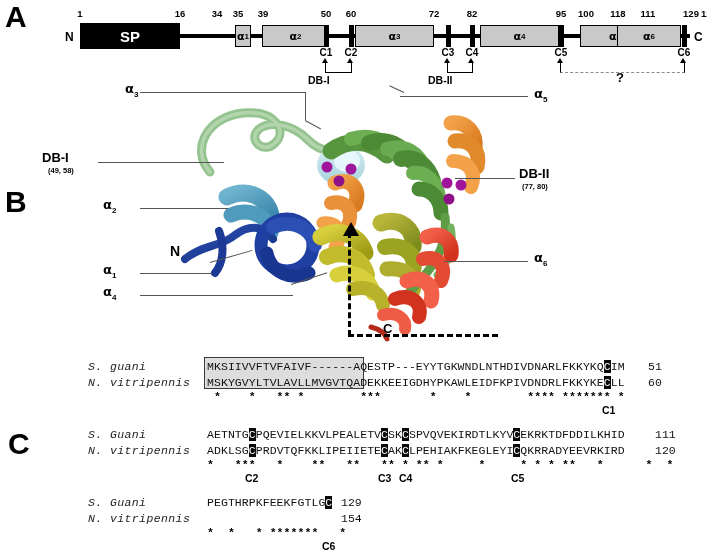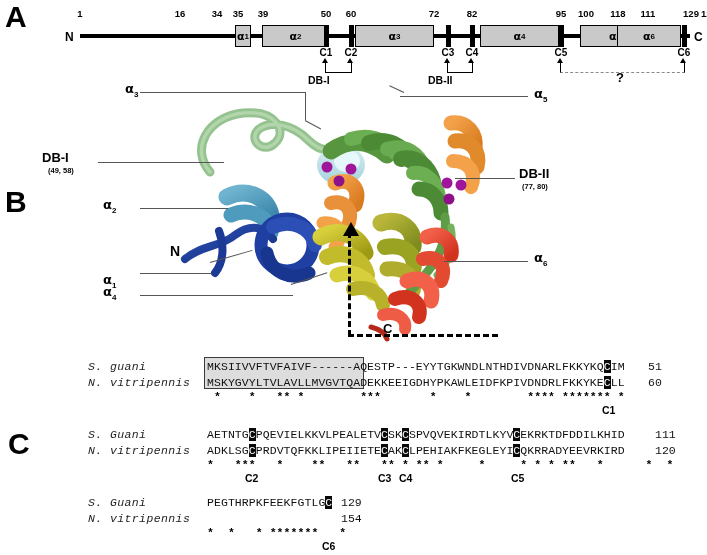--- a/index.html
+++ b/index.html
@@ -83,20 +83,23 @@
 <body>
 
 <div id="panel-a">
   <div class="panel-letter pl">A</div>
 
   <div class="term-letter" style="left:65px;top:30px;">N</div>
   <div class="term-letter" style="left:694px;top:30px;">C</div>
 
   <div class="axis-line" style="left:80px;width:610px;"></div>
 
+  <div class="helix-box sp" style="left:80px;width:100px;">
+    <span>SP</span>
+  </div>
 
   <div class="helix-box" style="left:235px;width:16px;">
     <span class="greek">α</span>
       <span class="sub">1</span>
   </div>
 
   <div class="helix-box" style="left:262px;width:67px;">
     <span class="greek">α</span>
       <span class="sub">2</span>
   </div>
@@ -306,21 +309,21 @@
   <div class="b-sublabel" style="left:522px;top:110px;">(77, 80)</div>
   <div class="lead" style="left:455px;top:106px;width:60px;"></div>
 
   <div class="b-label" style="left:103px;top:125px;">
     <span class="greek">α</span><span class="sub">2</span>
   </div>
   <div class="lead" style="left:140px;top:136px;width:88px;"></div>
 
   <div class="b-label" style="left:170px;top:171px;font-size:14px;">N</div>
 
-  <div class="b-label" style="left:103px;top:200px;">
+  <div class="b-label" style="left:103px;top:190px;">
     <span class="greek">α</span><span class="sub">1</span>
   </div>
   <div class="lead" style="left:140px;top:201px;width:72px;"></div>
   <div class="lead" style="left:210px;top:190px;width:44px;transform:rotate(-16deg);transform-origin:left center;"></div>
 
   <div class="b-label" style="left:103px;top:212px;">
     <span class="greek">α</span><span class="sub">4</span>
   </div>
   <div class="lead" style="left:140px;top:223px;width:153px;"></div>
   <div class="lead" style="left:291px;top:212px;width:38px;transform:rotate(-18deg);transform-origin:left center;"></div>

